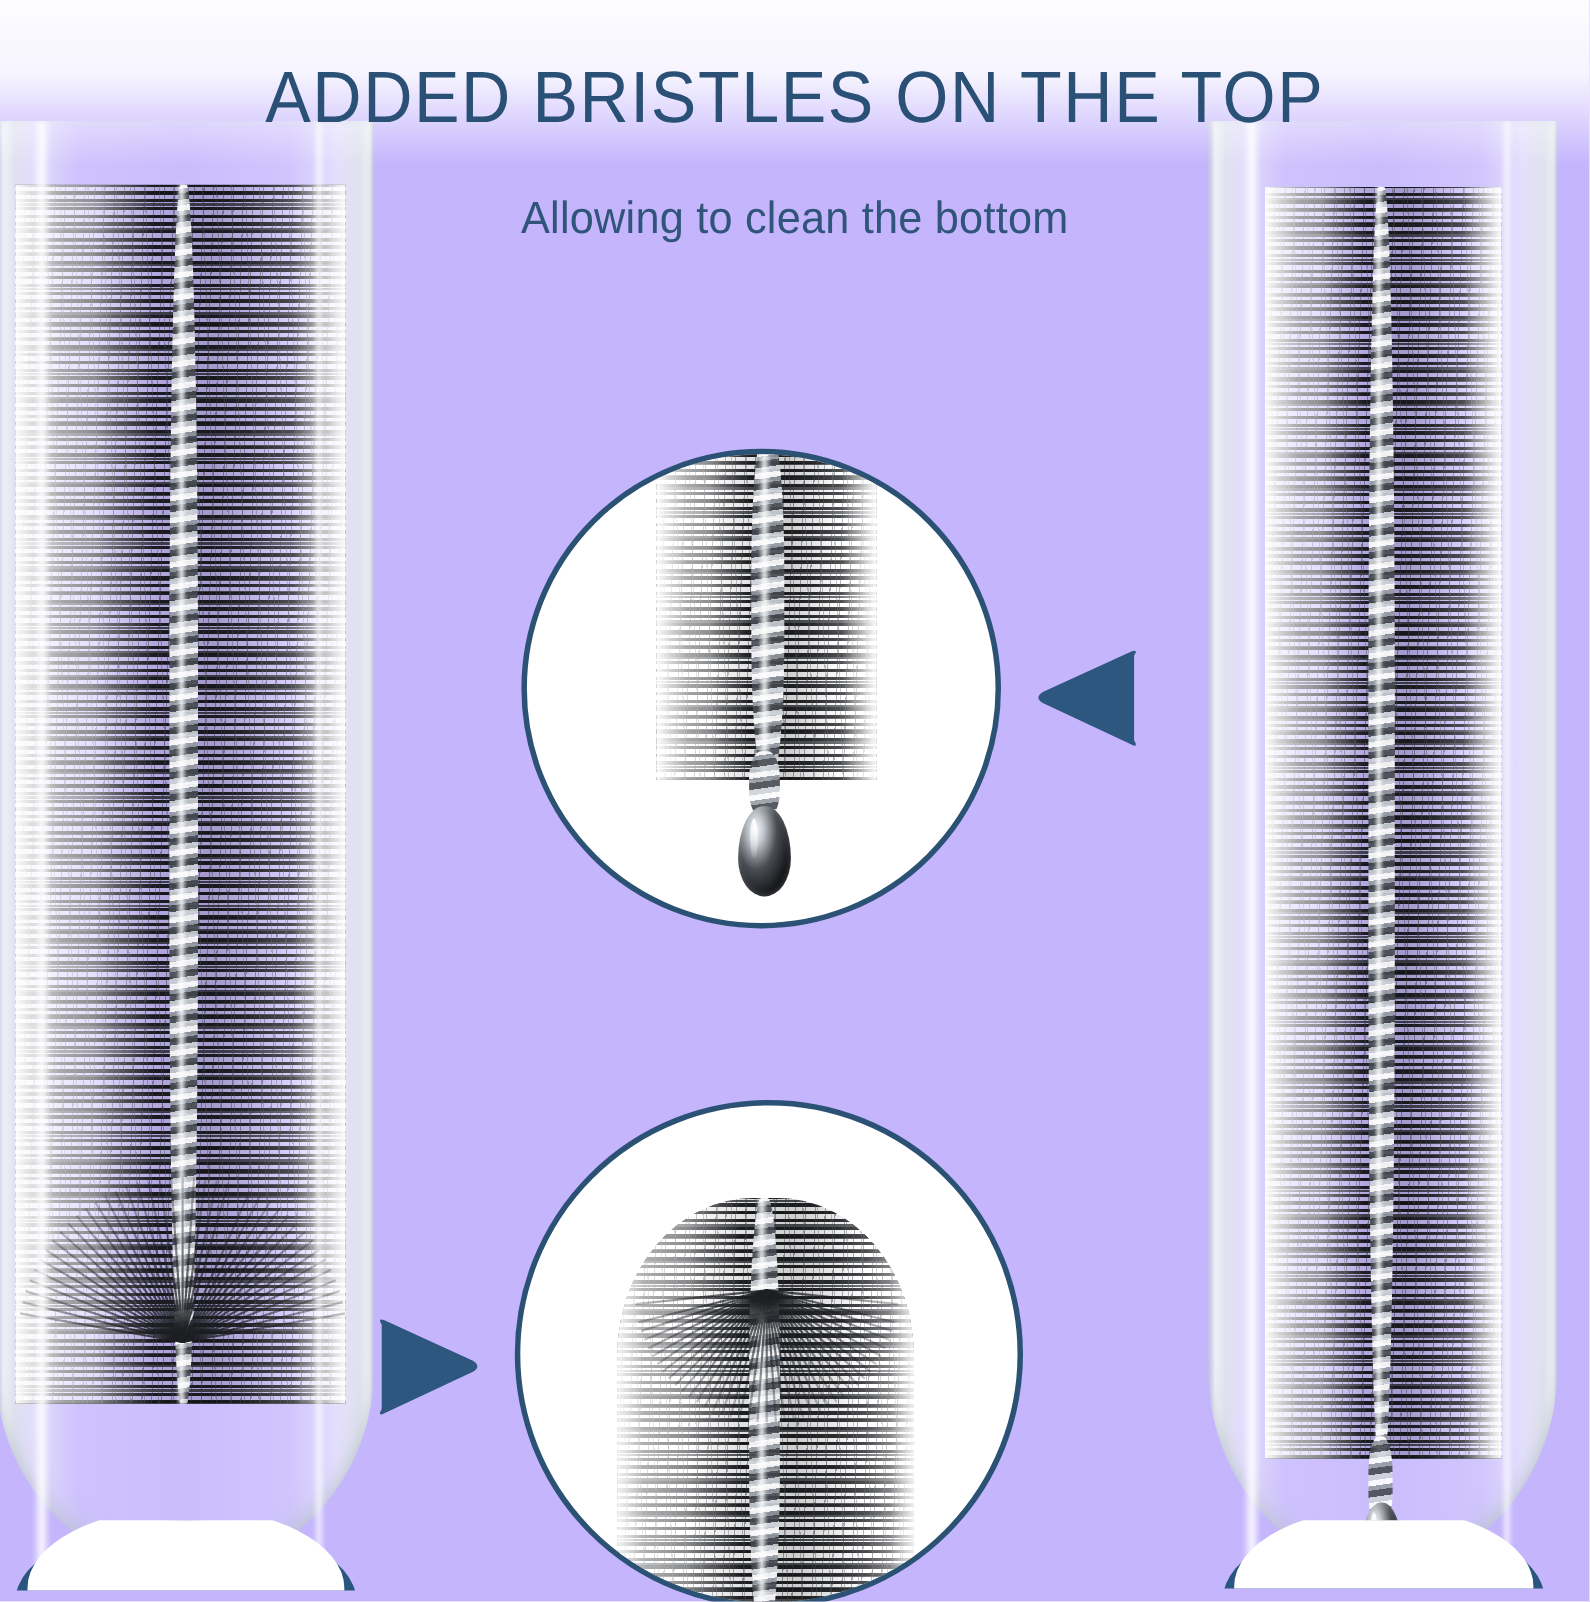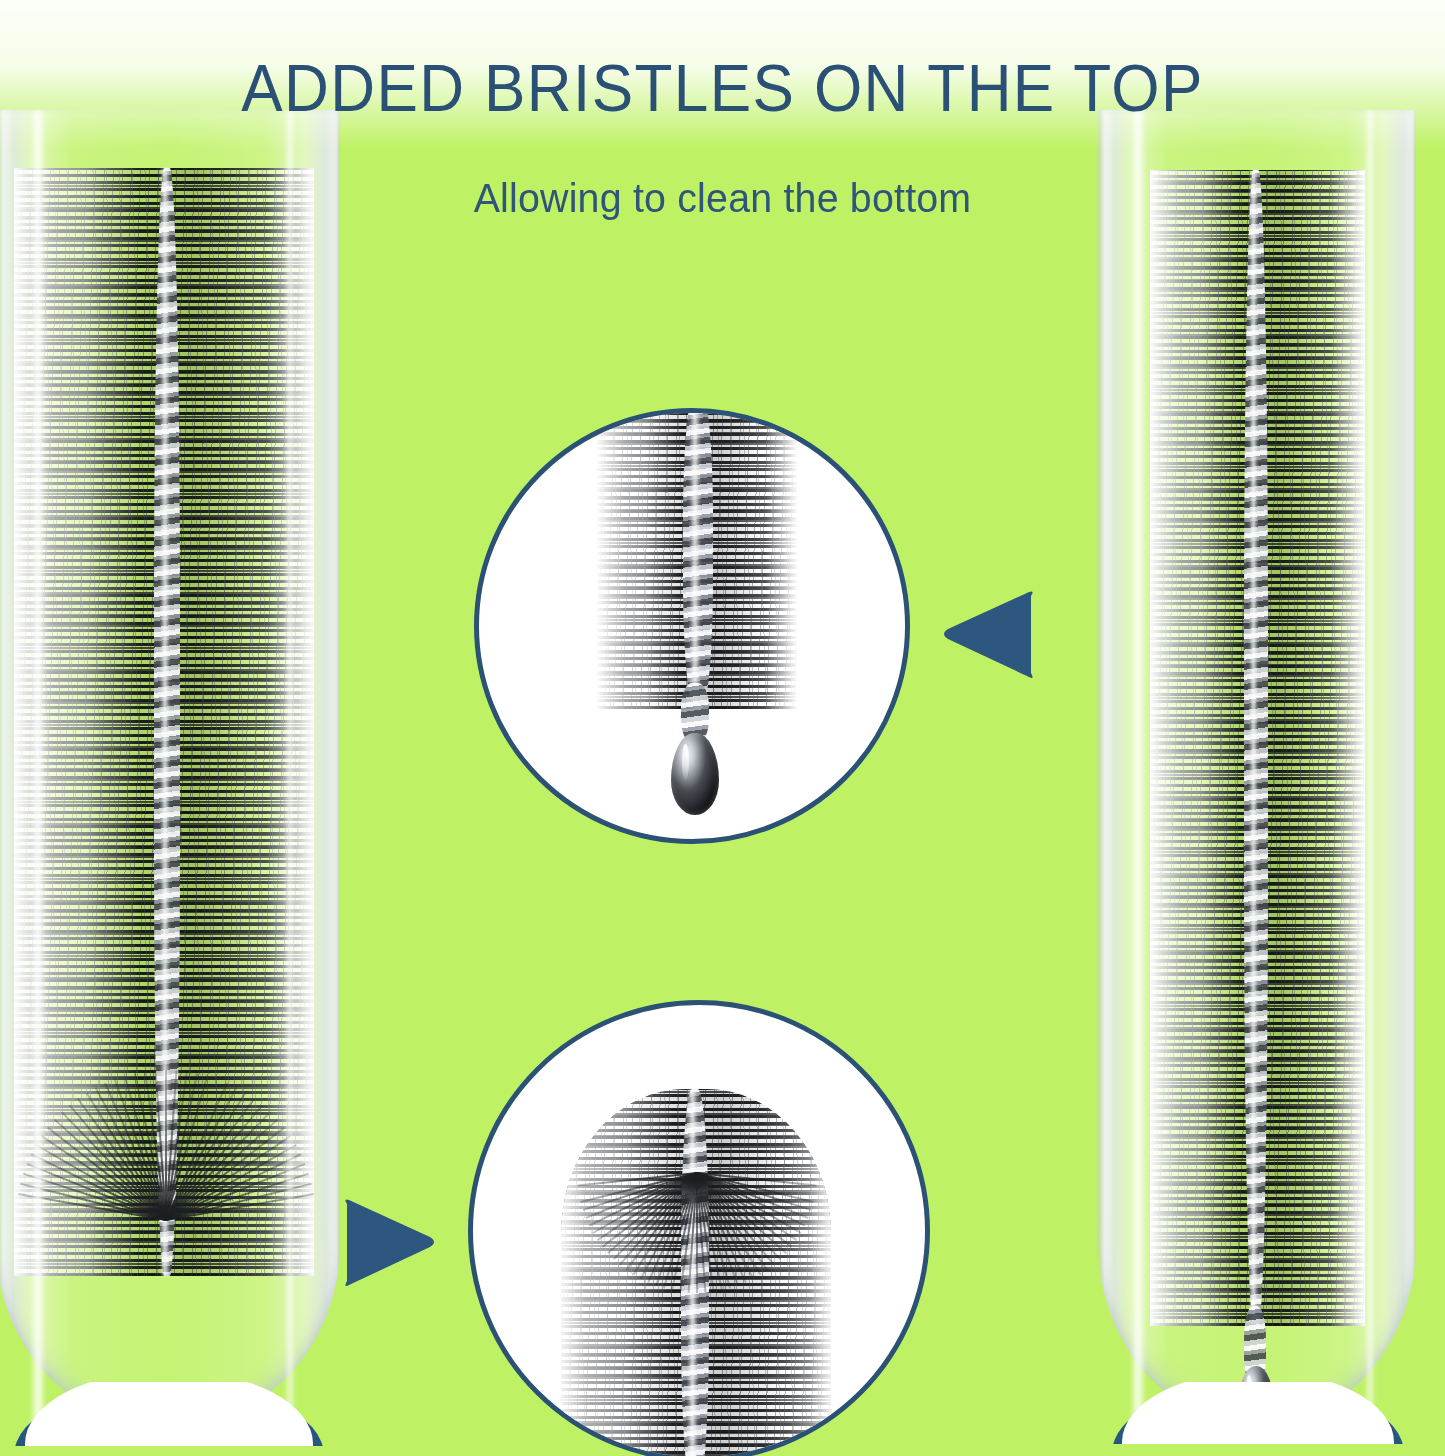--- a/index.html
+++ b/index.html
@@ -1,19 +1,19 @@
 <!DOCTYPE html>
 <html><head>
 <meta charset="utf-8">
 <style>
   html,body{margin:0;padding:0;background:#fff;}
   body{width:1445px;height:1456px;position:relative;overflow:hidden;
        font-family:"Liberation Sans","DejaVu Sans",sans-serif;}
 
-  .stage{position:absolute;inset:0;background:#bef264;}
+  .stage{position:absolute;inset:0;background:#c4b5fd;}
 
   
   .title{
     position:absolute;left:0;top:52px;width:1445px;text-align:center;
     font-family:"Liberation Sans Narrow","Liberation Sans",sans-serif;
     font-size:66px;line-height:72px;font-weight:400;letter-spacing:1.5px;
     color:#2a5075;white-space:nowrap;transform:scaleX(0.94);
     transform-origin:50% 50%;z-index:40;
   }
   .subtitle{

